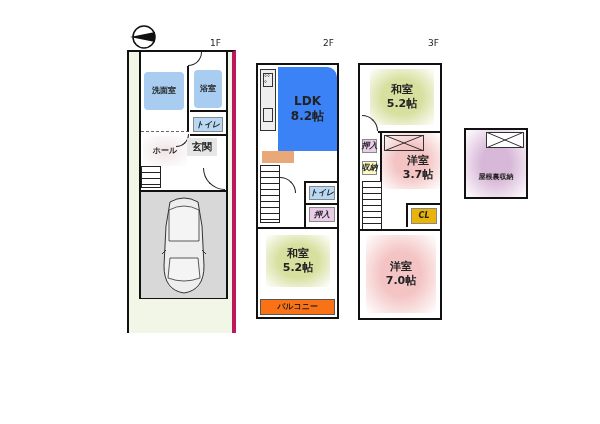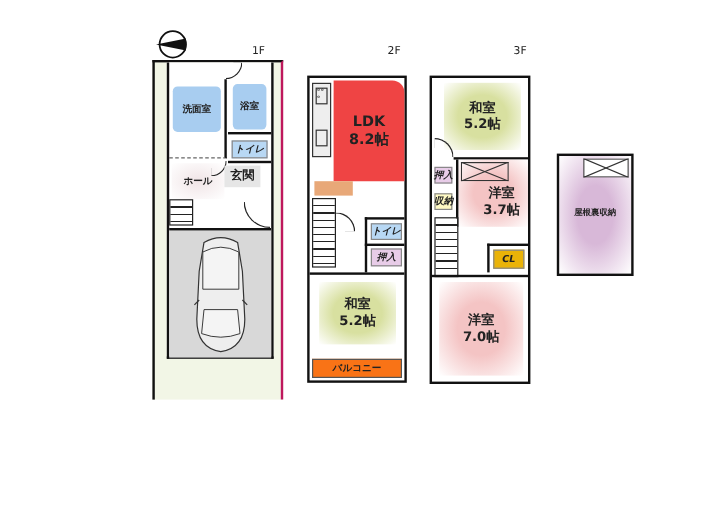--- a/index.html
+++ b/index.html
@@ -19,21 +19,21 @@
 
 <div class="abs" style="left:128px;top:24px;width:26px;height:26px;">
   <svg width="30" height="26" viewBox="0 0 30 26">
     <circle cx="16" cy="13" r="11" fill="#fff" stroke="#111" stroke-width="1.5"></circle>
     <polygon points="2,13 27,8 27,18" fill="#111"></polygon>
   </svg>
 </div>
 
 <div class="abs floor-label" style="left:210px;top:38px;">1F</div>
 
-<div class="abs" style="left:127px;top:50px;width:109px;height:283px;background:#f2f6e6;border-left:2px solid #111;border-right:2px solid #be185d;border-top:2px solid #111;padding-left:31px;">
+<div class="abs" style="left:127px;top:50px;width:109px;height:283px;background:#f2f6e6;border-left:2px solid #111;border-right:4px solid #be185d;border-top:2px solid #111;padding-left:31px;">
 
   <div class="abs" style="left:10px;top:0;width:89px;height:247px;background:#fff;border:2px solid #111;border-top:none;"></div>
 
   <div class="abs door" style="left:59px;top:0;width:14px;height:14px;border-radius:0 0 100% 0;"></div>
 
   <div class="abs" style="left:12px;top:14px;width:48px;height:66px;border-right:2px solid #111;border-bottom:1px dashed #666;">
     <div class="abs lbl small" style="left:3px;top:6px;width:40px;height:38px;background:#a8cdf0;border-radius:4px;">洗面室</div>
   </div>
 
   <div class="abs" style="left:61px;top:14px;width:36px;height:46px;border-bottom:2px solid #111;">
@@ -67,21 +67,21 @@
 
 <div class="abs floor-label" style="left:323px;top:38px;">2F</div>
 
 <div class="abs wall" style="left:256px;top:63px;width:83px;height:256px;">
 
   <div class="abs" style="left:2px;top:4px;width:16px;height:62px;border:1px solid #333;background:#eee;">
     <div class="abs" style="left:2px;top:3px;width:10px;height:14px;border:1px solid #333;font-size:6px;line-height:6px;">°°<br>°</div>
     <div class="abs" style="left:2px;top:38px;width:10px;height:14px;border:1px solid #333;"></div>
   </div>
 
-  <div class="abs lbl big" style="left:20px;top:2px;width:59px;height:84px;background:#ef4444;border-radius:0 10px 0 0;flex-direction:column;">
+  <div class="abs lbl big" style="left:20px;top:2px;width:59px;height:84px;background:#3b82f6;border-radius:0 10px 0 0;flex-direction:column;">
     <span>LDK</span>
     <span>8.2帖</span>
   </div>
   <div class="abs" style="left:4px;top:86px;width:32px;height:12px;background:#e8a878;"></div>
 
   <div class="abs stairs" style="left:2px;top:100px;width:20px;height:58px;"></div>
 
   <div class="abs door" style="left:22px;top:112px;width:16px;height:16px;border-radius:0 100% 0 0;border-top:1px solid #222;border-bottom:none;"></div>
 
   <div class="abs" style="left:46px;top:116px;width:33px;height:24px;border:2px solid #111;border-right:none;">
@@ -135,20 +135,20 @@
     <div class="abs lbl small tag" style="left:3px;top:3px;width:26px;height:16px;background:#eab308;">CL</div>
   </div>
   <div class="abs" style="left:0;top:164px;width:80px;height:2px;background:#111;"></div>
 
   <div class="abs lbl" style="left:6px;top:170px;width:70px;height:78px;background:radial-gradient(#f4c4c4 40%,#fff);font-size:11px;flex-direction:column;">
     <span>洋室</span>
     <span>7.0帖</span>
   </div>
 </div>
 
-<div class="abs wall" style="left:464px;top:128px;width:64px;height:102px;background:radial-gradient(#d8b8d8 35%,#fff);">
+<div class="abs wall" style="left:464px;top:128px;width:64px;height:71px;background:radial-gradient(#d8b8d8 35%,#fff);">
   <svg class="abs" style="left:20px;top:2px;" width="38" height="16" viewBox="0 0 38 16">
       <rect x="0.5" y="0.5" width="37" height="15" fill="#fff" stroke="#333"></rect>
       <line x1="0" y1="0" x2="38" y2="16" stroke="#333"></line>
       <line x1="38" y1="0" x2="0" y2="16" stroke="#333"></line>
     </svg>
   <div class="abs lbl" style="left:2px;top:40px;width:56px;height:14px;font-size:7px;">屋根裏収納</div>
 </div>
 
 </body></html>

